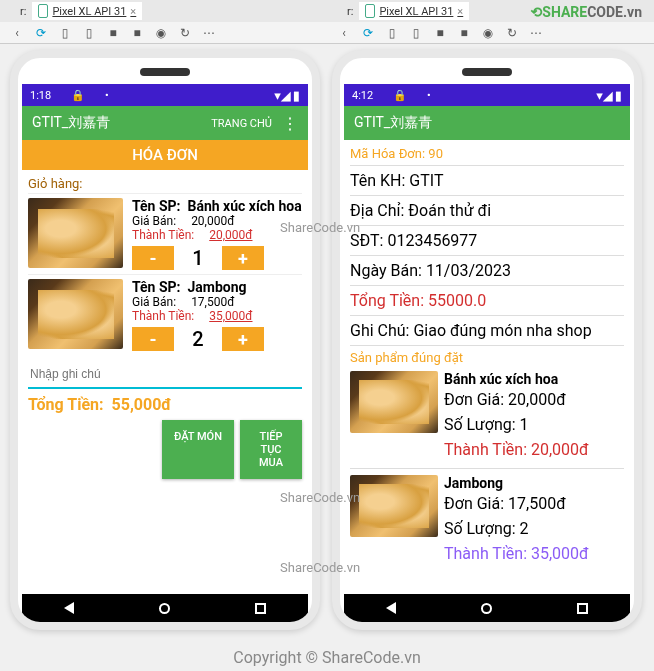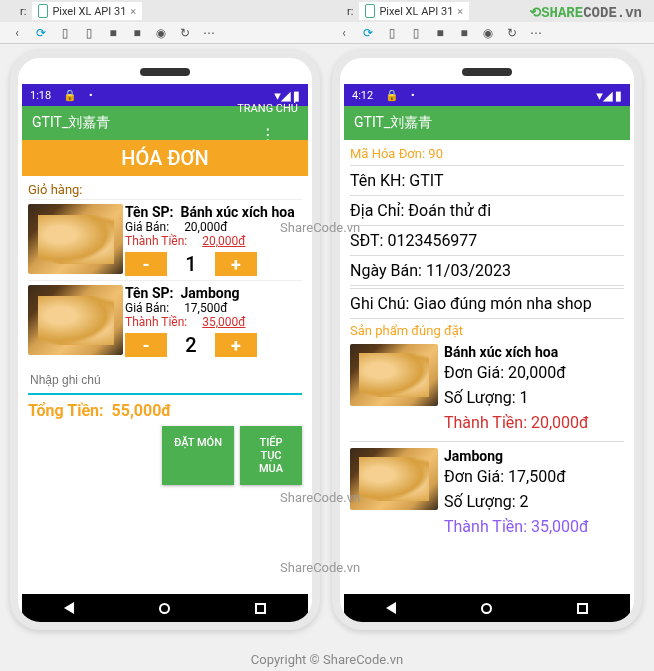--- a/index.html
+++ b/index.html
@@ -2,64 +2,64 @@
 <html><head>
 <meta charset="utf-8">
 <style>
   * { box-sizing: border-box; margin: 0; padding: 0; }
   body { font-family: Roboto, Arial, sans-serif; background: #f0f0f0; width: 654px; height: 671px; position: relative; overflow: hidden; }
   
   
   .ide-tabbar { position: absolute; top: 0; left: 0; right: 0; height: 22px; background: #e8e8e8; display: flex; }
   .tab-group { width: 50%; display: flex; align-items: center; padding-left: 20px; gap: 6px; font-size: 11px; color: #333; }
   .ide-tab { display: flex; align-items: center; gap: 4px; padding: 2px 6px; }
-  .ide-tab.active { background: #fff; }
+  .ide-tab.active { background: #fff; text-decoration: underline; }
   .ide-phone-icon { width: 10px; height: 14px; border: 1px solid #4a8; border-radius: 2px; display: inline-block; }
   .tab-close { color: #888; cursor: pointer; }
   
   
   .ide-toolbar { position: absolute; top: 22px; left: 0; right: 0; height: 22px; background: #f4f4f4; display: flex; border-bottom: 1px solid #ccc; }
   .tool-group { width: 50%; display: flex; align-items: center; padding-left: 8px; gap: 6px; }
   .tool-btn { width: 18px; height: 18px; display: flex; align-items: center; justify-content: center; font-size: 12px; color: #555; cursor: pointer; }
   
   
-  .watermark-logo { position: absolute; top: 4px; right: 12px; font-size: 14px; font-weight: bold; z-index: 100; font-family: Liberation Mono, monospace; }
+  .watermark-logo { position: absolute; top: 4px; right: 12px; font-size: 14px; font-weight: bold; z-index: 100; }
   .wm-green { color: #4caf50; }
   .wm-gray { color: #666; }
   .watermark-text { position: absolute; font-size: 13px; color: #999; z-index: 90; pointer-events: none; }
   .wm1 { top: 220px; left: 280px; }
   .wm2 { top: 490px; left: 280px; }
   .wm3 { top: 560px; left: 280px; }
-  .copyright { position: absolute; bottom: 4px; left: 50%; transform: translateX(-50%); font-size: 13px; color: #888; }
+  .copyright { position: absolute; bottom: 4px; left: 50%; transform: translateX(-50%); font-size: 16px; color: #888; }
   
   
   .phones { position: absolute; top: 50px; left: 0; right: 0; display: flex; gap: 12px; padding: 0 10px; }
   .phone-frame { width: 310px; height: 580px; background: #fff; border: 8px solid #e8e8e8; border-radius: 30px; position: relative; overflow: hidden; box-shadow: 0 2px 6px rgba(0,0,0,.15); }
   .speaker { position: absolute; top: 10px; left: 50%; transform: translateX(-50%); width: 50px; height: 8px; background: #333; border-radius: 4px; z-index: 10; }
   .screen { position: absolute; top: 26px; left: 4px; right: 4px; bottom: 28px; background: #fff; overflow: hidden; display: flex; flex-direction: column; font-size: 13px; }
   
   
   .statusbar { height: 22px; background: #3f1dcb; color: #fff; display: flex; align-items: center; justify-content: space-between; padding: 0 8px; font-size: 11px; }
-  .status-left { display: flex; align-items: center; gap: 12px; }
+  .status-left { display: flex; align-items: center; gap: 20px; }
   .status-right { display: flex; align-items: center; gap: 2px; font-size: 13px; }
   
   
   .appbar { height: 34px; background: #4caf50; color: #fff; display: flex; align-items: center; justify-content: space-between; padding: 0 10px; font-size: 14px; }
-  .appbar-right { display: flex; align-items: center; gap: 10px; font-size: 11px; flex-direction: column; }
+  .appbar-right { display: flex; align-items: center; gap: 10px; font-size: 11px; }
   .kebab { font-size: 16px; }
   
   
-  .banner { background: #f5a623; color: #fff; text-align: center; padding: 6px 0; font-size: 20px; font-weight: 500; }
+  .banner { background: #f5a623; color: #fff; text-align: center; padding: 6px 0; font-size: 15px; font-weight: 500; }
   
   .content { flex: 1; overflow: hidden; padding: 4px 6px; }
   
   
   .label-red { color: #a16207; font-size: 13px; padding: 2px 0; }
   .label-orange { color: #f5a623; font-size: 13px; padding: 2px 0; }
-  .cart-item { display: flex; gap: 2px; padding: 4px 0; border-top: 1px solid #eee; }
+  .cart-item { display: flex; gap: 9px; padding: 4px 0; border-top: 1px solid #eee; }
   .cart-item:first-of-type { border-top: none; }
   .food-img { width: 95px; height: 70px; background: linear-gradient(135deg,#3a2a1a 0%,#5a3a1a 20%,#d4a050 40%,#f0c070 60%,#d4a050 80%,#3a2a1a 100%); border-radius: 2px; flex-shrink: 0; position: relative; overflow: hidden; }
   .food-img::after { content: ""; position: absolute; inset: 15% 10%; background: radial-gradient(ellipse at 30% 40%, #f5d090 20%, #d8a040 60%, transparent 70%), radial-gradient(ellipse at 70% 60%, #f5d090 20%, #d8a040 60%, transparent 70%); }
   .item-info { flex: 1; }
   .item-name { font-weight: bold; font-size: 14px; }
   .item-line { font-size: 12px; display: flex; gap: 6px; }
   .thanhtien { color: #d32f2f; }
   .thanhtien-val { color: #d32f2f; text-decoration: underline; }
   .qty-row { display: flex; align-items: center; gap: 10px; margin-top: 4px; }
   .qty-btn { width: 42px; height: 24px; background: #f5a623; color: #fff; font-size: 18px; font-weight: bold; display: flex; align-items: center; justify-content: center; cursor: pointer; }
@@ -224,20 +224,21 @@
       <div class="label-orange">Mã Hóa Đơn: 90</div>
       <div class="detail-sep"></div>
       <div class="detail-line"><span>Tên KH:</span> <span>GTIT</span></div>
       <div class="detail-sep"></div>
       <div class="detail-line"><span>Địa Chỉ:</span> <span>Đoán thử đi</span></div>
       <div class="detail-sep"></div>
       <div class="detail-line"><span>SĐT:</span> <span>0123456977</span></div>
       <div class="detail-sep"></div>
       <div class="detail-line"><span>Ngày Bán:</span> <span>11/03/2023</span></div>
       <div class="detail-sep"></div>
+      <div class="detail-line" style="color:#d32f2f"><span>Tổng Tiền:</span> <span>55000.0</span></div>
       <div class="detail-sep"></div>
       <div class="detail-line"><span>Ghi Chú:</span> <span>Giao đúng món nha shop</span></div>
       <div class="detail-sep"></div>
       <div class="label-orange">Sản phẩm đúng đặt</div>
 
       <div class="detail-item">
         <div class="food-img" style="height:62px;width:88px"></div>
         <div class="detail-info">
           <div class="detail-name">Bánh xúc xích hoa</div>
           <div class="detail-line"><span>Đơn Giá:</span> <span>20,000đ</span></div>

